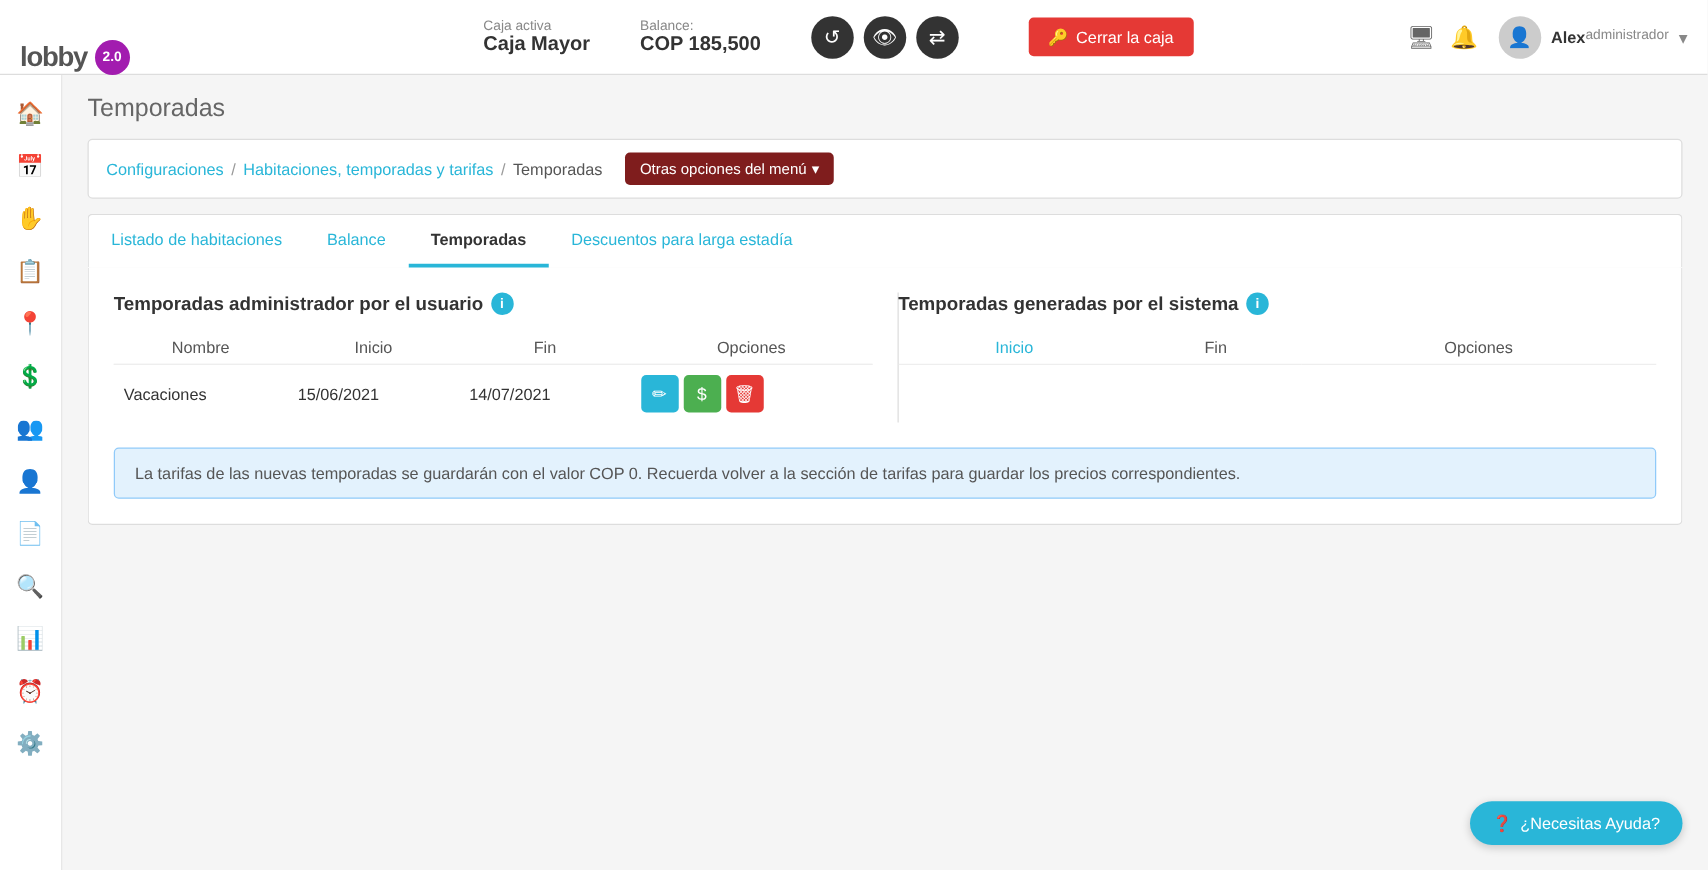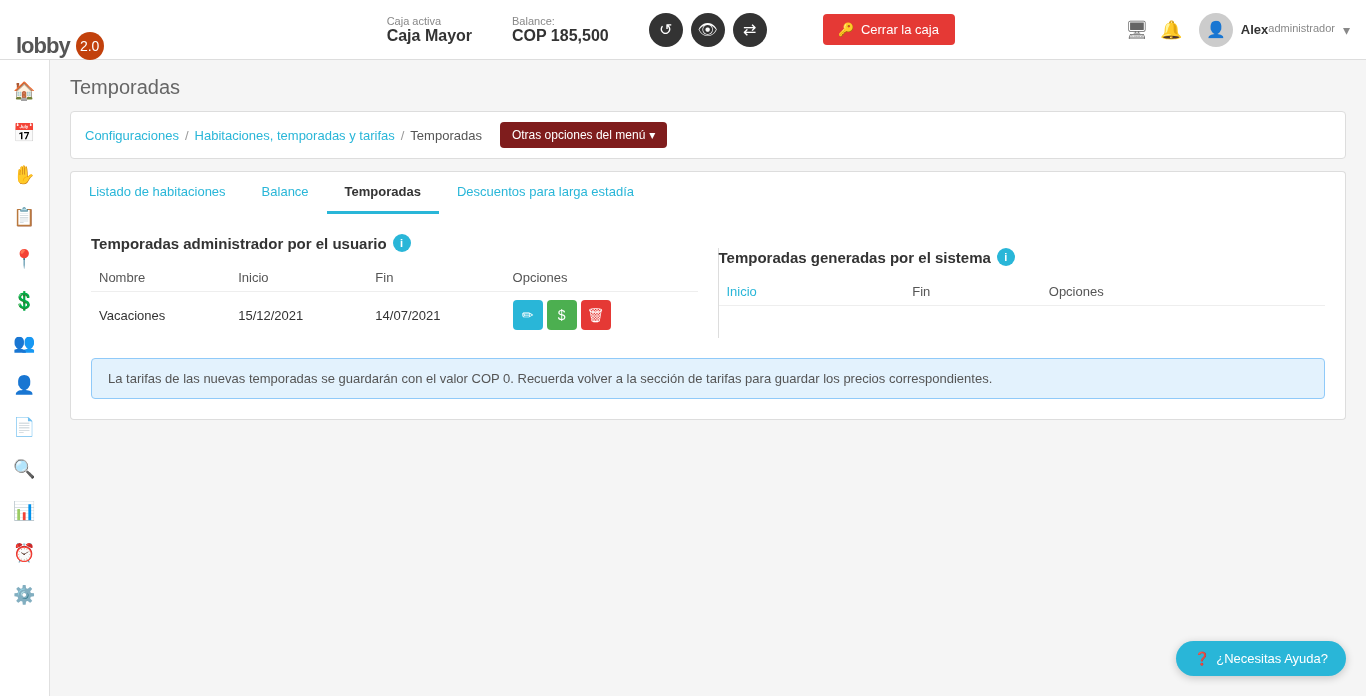--- a/index.html
+++ b/index.html
@@ -10,22 +10,22 @@
       display: flex; align-items: center; background: #fff; border-bottom: 1px solid #ddd;
       height: 60px; padding: 0 16px; flex-shrink: 0; z-index: 10;
     }
     .logo-area {
       display: flex; align-items: center; gap: 6px; min-width: 200px; margin-top: 32px;
     }
     .logo-text {
       font-size: 22px; font-weight: bold; color: #555; letter-spacing: -1px;
     }
     .logo-badge {
-      background: #c2410c; color: #fff; border-radius: 50%; width: 28px; height: 28px;
-      display: flex; align-items: center; justify-content: center; font-size: 14px; font-weight: normal;
+      background: #a21caf; color: #fff; border-radius: 50%; width: 28px; height: 28px;
+      display: flex; align-items: center; justify-content: center; font-size: 11px; font-weight: bold;
     }
     .header-mid {
       flex: 1; display: flex; align-items: center; justify-content: center; gap: 40px;
     }
     .caja-info { display: flex; flex-direction: column; align-items: flex-start; }
     .caja-label { font-size: 11px; color: #888; }
     .caja-value { font-size: 16px; font-weight: bold; color: #333; }
     .balance-info { display: flex; flex-direction: column; align-items: flex-start; }
     .balance-label { font-size: 11px; color: #888; }
     .balance-value { font-size: 16px; font-weight: bold; color: #333; }
@@ -107,36 +107,36 @@
 
     
     .btn-create {
       background: #29b6d8; color: #fff; border: none; border-radius: 4px;
       padding: 8px 20px; cursor: pointer; font-size: 13px; display: block; margin: 0 auto 24px auto;
     }
 
     
     .seasons-grid { display: flex; gap: 0; }
     .season-col { flex: 1; }
-    .season-col + .season-col { border-left: 1px solid #ddd; margin-left: 20px; margin-top: 14px; }
+    .season-col + .season-col { border-left: 1px solid #ddd; margin-left: 20px; }
 
     .section-title {
       display: flex; align-items: center; gap: 6px;
       font-size: 15px; font-weight: bold; color: #333; margin-bottom: 12px;
     }
     .info-icon {
       width: 18px; height: 18px; border-radius: 50%; background: #29b6d8;
       color: #fff; font-size: 11px; display: inline-flex; align-items: center; justify-content: center;
       font-weight: bold; flex-shrink: 0;
     }
 
     
     .season-table { width: 100%; border-collapse: collapse; }
     .season-table th {
-      text-align: left; font-size: 13px; color: #555; font-weight: normal;
+      text-align: center; font-size: 13px; color: #555; font-weight: normal;
       padding: 6px 8px; border-bottom: 1px solid #eee;
     }
     .season-table td { padding: 8px 8px; font-size: 13px; color: #333; }
 
     
     .action-btns { display: flex; gap: 4px; }
     .btn-action {
       width: 30px; height: 30px; border: none; border-radius: 4px; cursor: pointer;
       display: flex; align-items: center; justify-content: center; font-size: 14px; color: #fff;
     }
@@ -259,21 +259,21 @@
               <tr>
                 <th>Nombre</th>
                 <th>Inicio</th>
                 <th>Fin</th>
                 <th>Opciones</th>
               </tr>
             </thead>
             <tbody id="user-seasons-body">
             <tr>
         <td>Vacaciones</td>
-        <td>15/12/2021</td>
+        <td>15/06/2021</td>
         <td>14/07/2021</td>
         <td>
           <div class="action-btns">
             <button class="btn-action btn-edit" title="Editar">✏</button>
             <button class="btn-action btn-money" title="Tarifas">$</button>
             <button class="btn-action btn-delete" title="Eliminar">🗑</button>
           </div>
         </td>
       </tr>
               </tbody>

